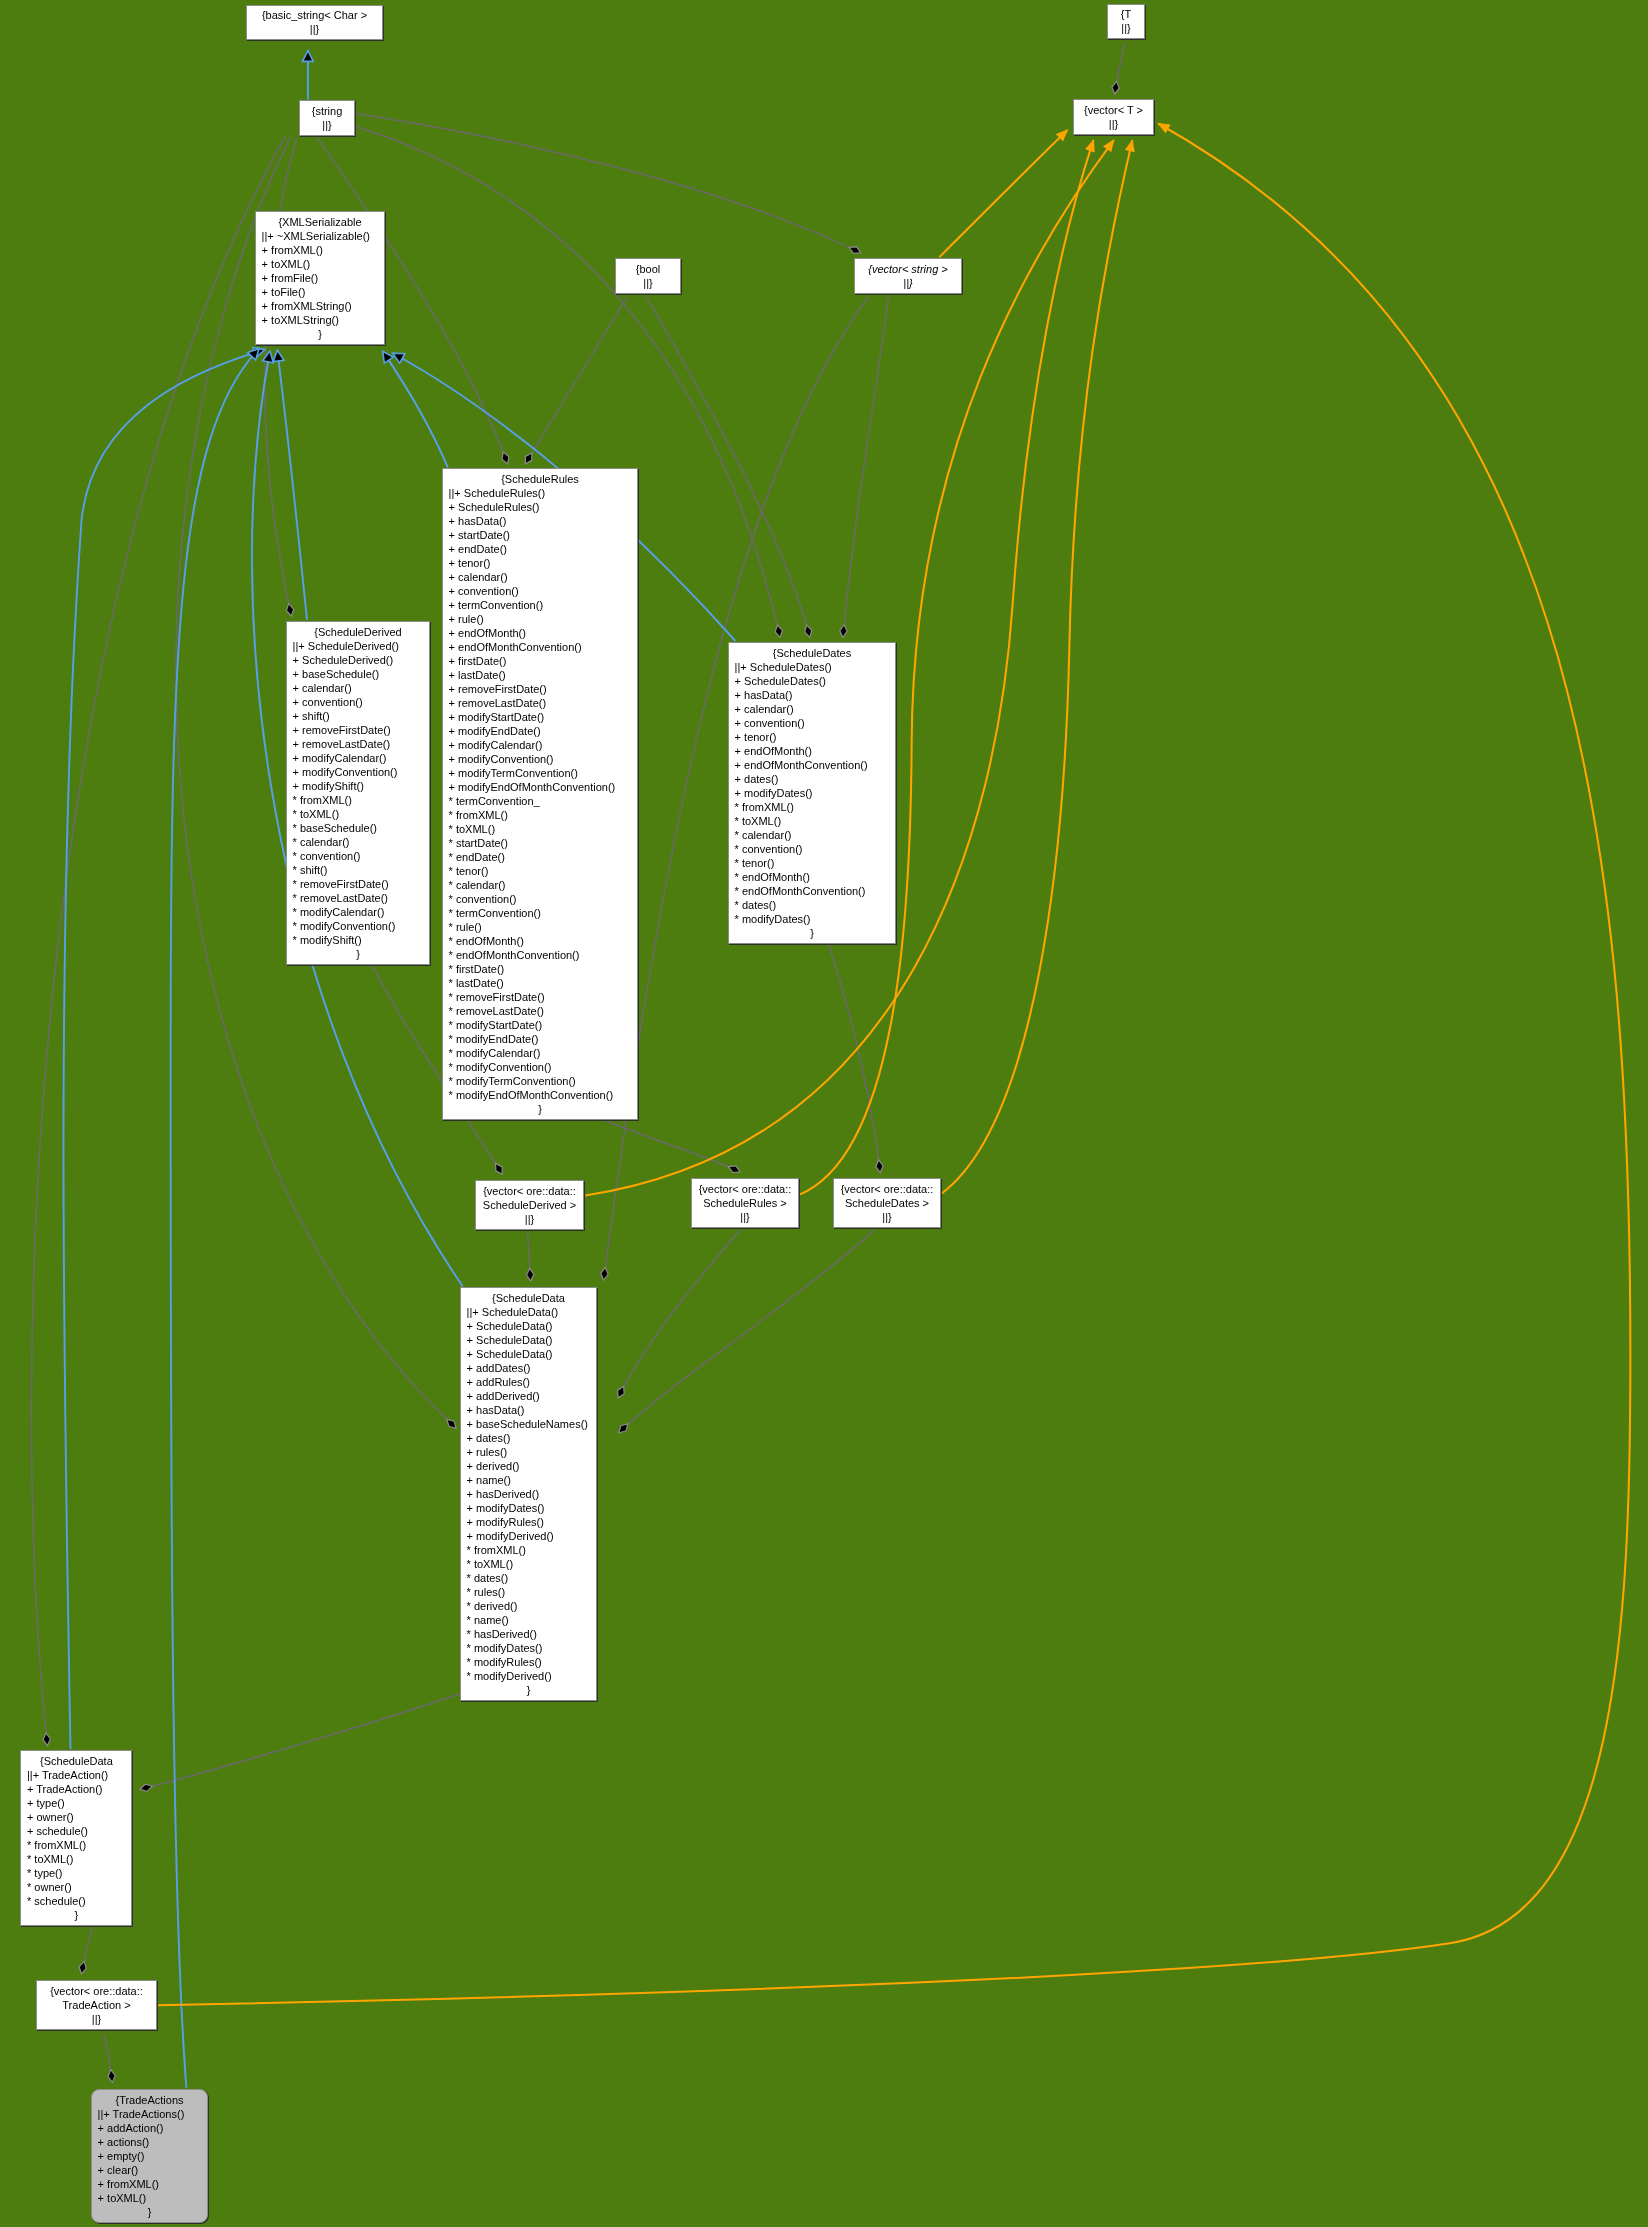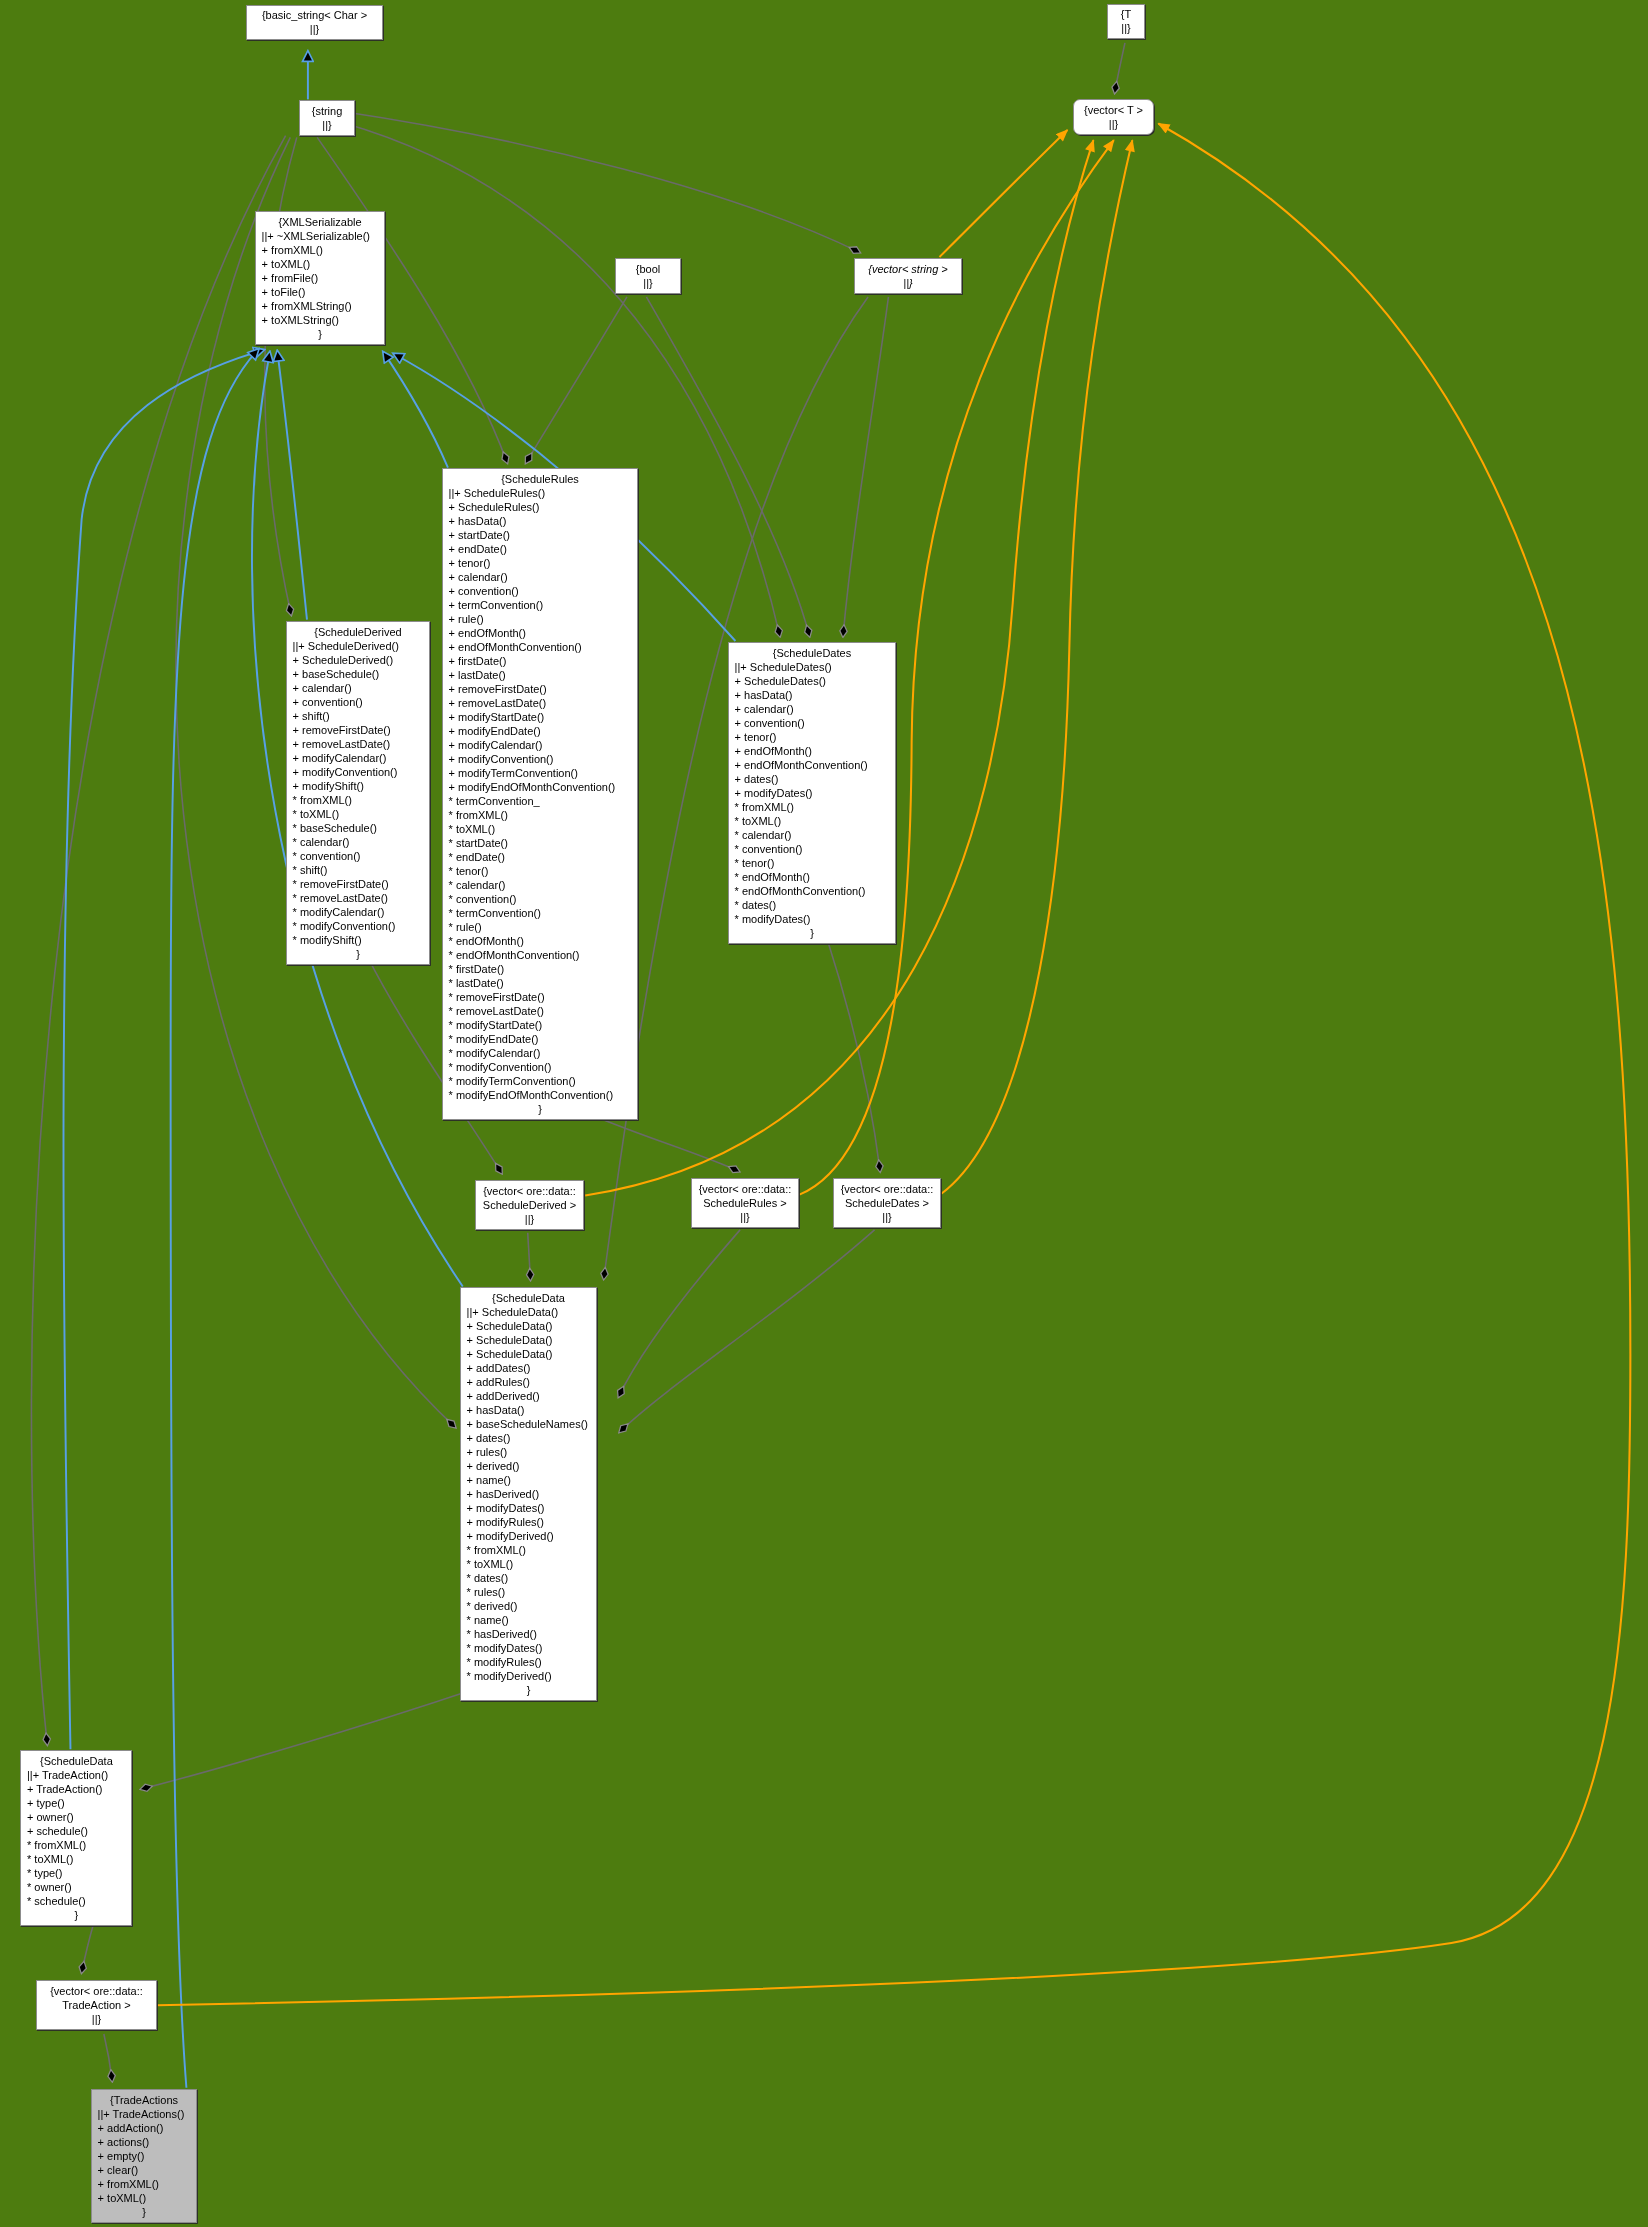--- a/index.html
+++ b/index.html
@@ -88,21 +88,21 @@
       <div class="line last">||}</div>
     </div>
     <div class="node centered" style="left: 287px; top: 100px; width: 56px; margin-left: 12px;">
       <div class="line first">{string</div>
       <div class="line last">||}</div>
     </div>
     <div class="node centered" style="left: 1107px; top: 3.7px; width: 38px;">
       <div class="line first">{T</div>
       <div class="line last">||}</div>
     </div>
-    <div class="node centered" style="left: 1073px; top: 99px; width: 81px; border-radius: 7px;">
+    <div class="node centered" style="left: 1073px; top: 99px; width: 81px;">
       <div class="line first">{vector&lt; T &gt;</div>
       <div class="line last">||}</div>
     </div>
     <div class="node" style="left: 255px; top: 211px; width: 130px;">
       <div class="line first">{XMLSerializable</div>
       <div class="line">||+ ~XMLSerializable()</div>
       <div class="line">+ fromXML()</div>
       <div class="line">+ toXML()</div>
       <div class="line">+ fromFile()</div>
       <div class="line">+ toFile()</div>
@@ -273,21 +273,21 @@
       <div class="line">* type()</div>
       <div class="line">* owner()</div>
       <div class="line">* schedule()</div>
       <div class="line last">}</div>
     </div>
     <div class="node centered" style="left: 36px; top: 1980px; width: 121px;">
       <div class="line first">{vector&lt; ore::data::</div>
       <div class="line">TradeAction &gt;</div>
       <div class="line last">||}</div>
     </div>
-    <div class="node focus" style="left: 91px; top: 2089px; width: 106px;">
+    <div class="node focus" style="left: 91px; top: 2089px; width: 117px; border-radius: 8px;">
       <div class="line first">{TradeActions</div>
       <div class="line">||+ TradeActions()</div>
       <div class="line">+ addAction()</div>
       <div class="line">+ actions()</div>
       <div class="line">+ empty()</div>
       <div class="line">+ clear()</div>
       <div class="line">+ fromXML()</div>
       <div class="line">+ toXML()</div>
       <div class="line last">}</div>
     </div>

